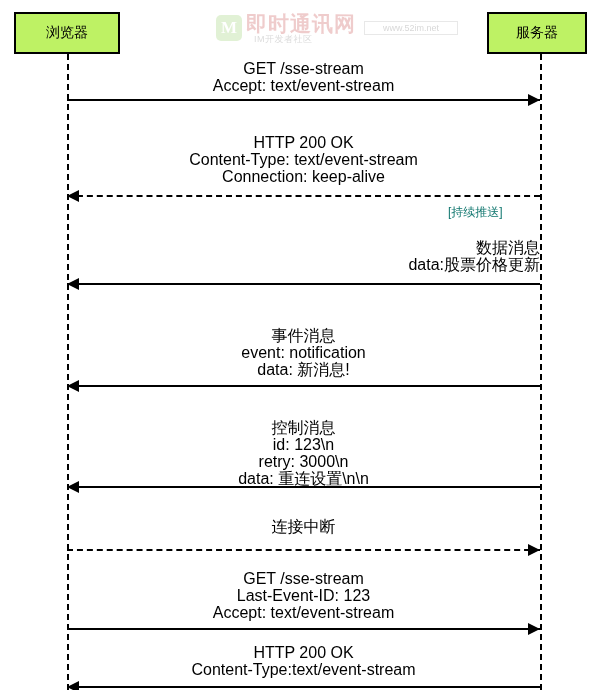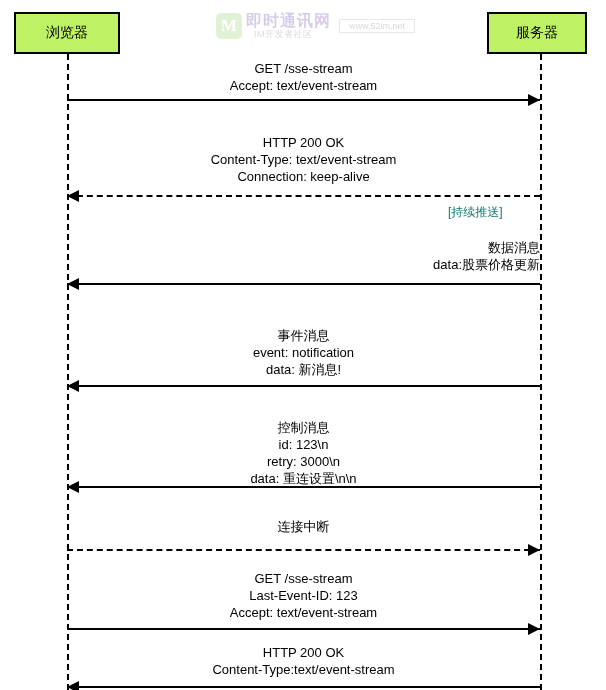--- a/index.html
+++ b/index.html
@@ -52,21 +52,21 @@
     border-left: 12px solid #000;
   }
   .arrow.left {
     border-top: 6px solid transparent;
     border-bottom: 6px solid transparent;
     border-right: 12px solid #000;
   }
   .msg-label {
     position: absolute;
     text-align: center;
-    font-size: 13px;
+    font-size: 16px;
     color: #000;
     line-height: 17px;
     white-space: nowrap;
   }
   .note-label {
     position: absolute;
     font-size: 12px;
     color: #0f766e;
     white-space: nowrap;
   }
@@ -85,42 +85,42 @@
     background: #7ac143;
     color: #fff;
     font-size: 17px;
     font-weight: bold;
     display: flex;
     align-items: center;
     justify-content: center;
     font-family: "Liberation Serif", serif;
   }
   .wm-text {
-    font-size: 16px;
+    font-size: 21px;
     font-weight: bold;
-    color: #4c1d95;
+    color: #b91c1c;
     letter-spacing: 1px;
   }
   .wm-sub {
     font-size: 9px;
     color: #5a5a5a;
     letter-spacing: 0.5px;
     margin-left: 8px;
   }
   .wm-stack {
     display: flex;
     flex-direction: column;
     justify-content: center;
     line-height: 1.1;
   }
   .wm-badge {
     font-size: 9px;
     color: #4a4a4a;
     border: 1px solid #9a9a9a;
-    padding: 1px 9px;
+    padding: 1px 18px;
     margin-left: 4px;
     align-self: center;
   }
 </style>
 </head>
 <body>
 
 <div id="diagram">
 
   <div class="watermark" style="left:216px; top:12px;">

